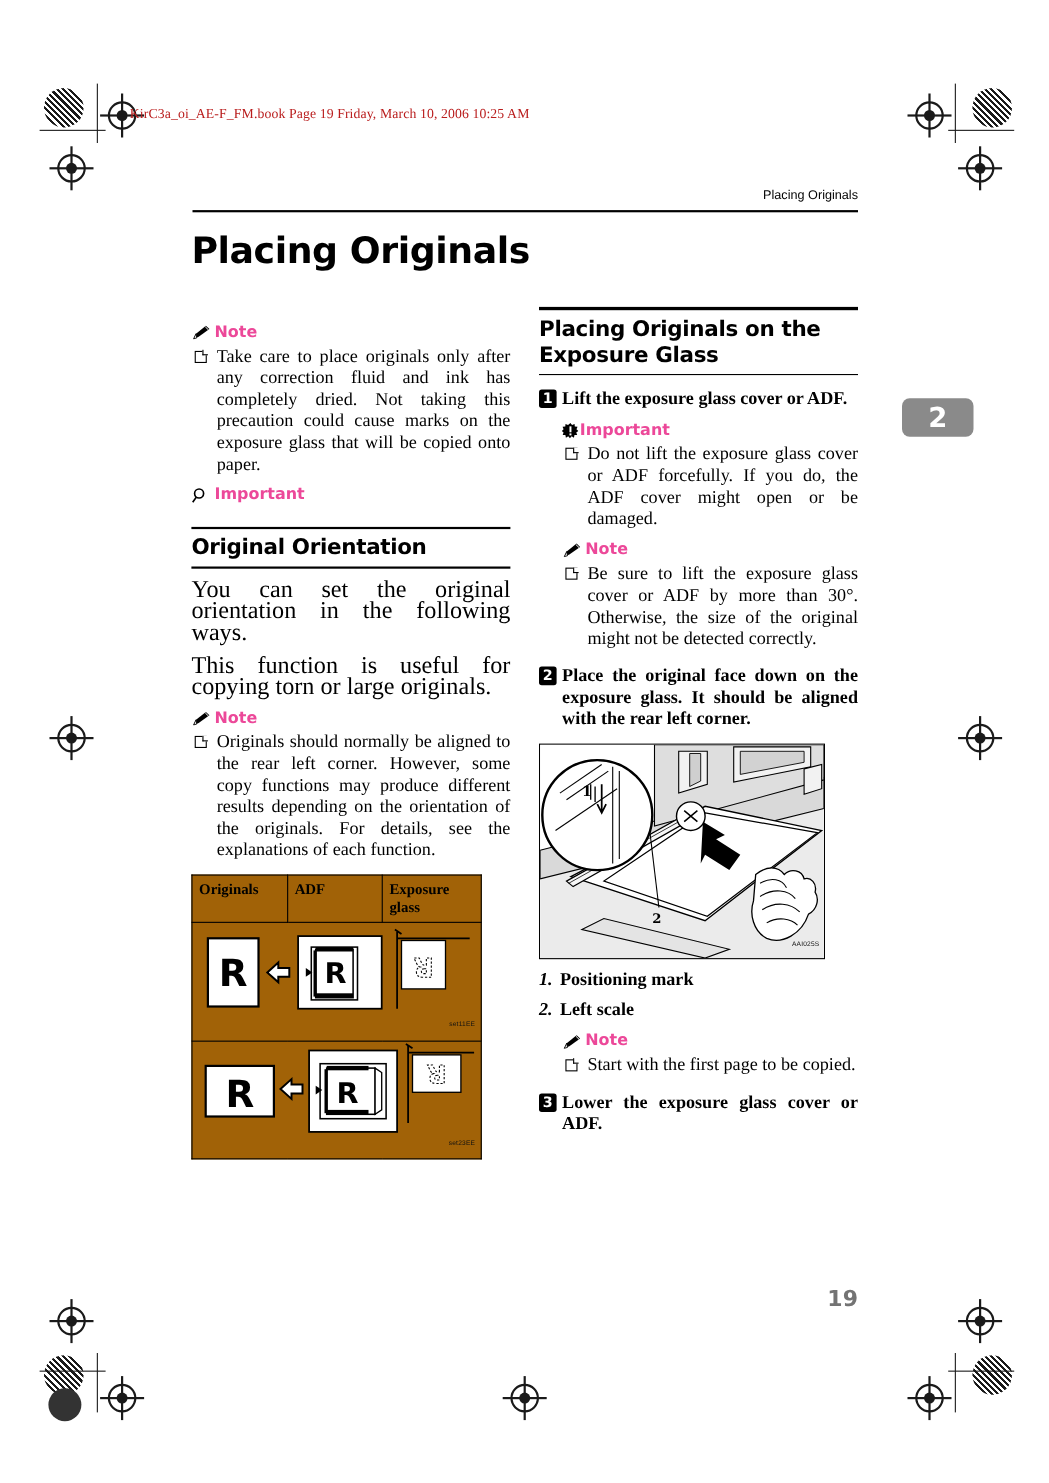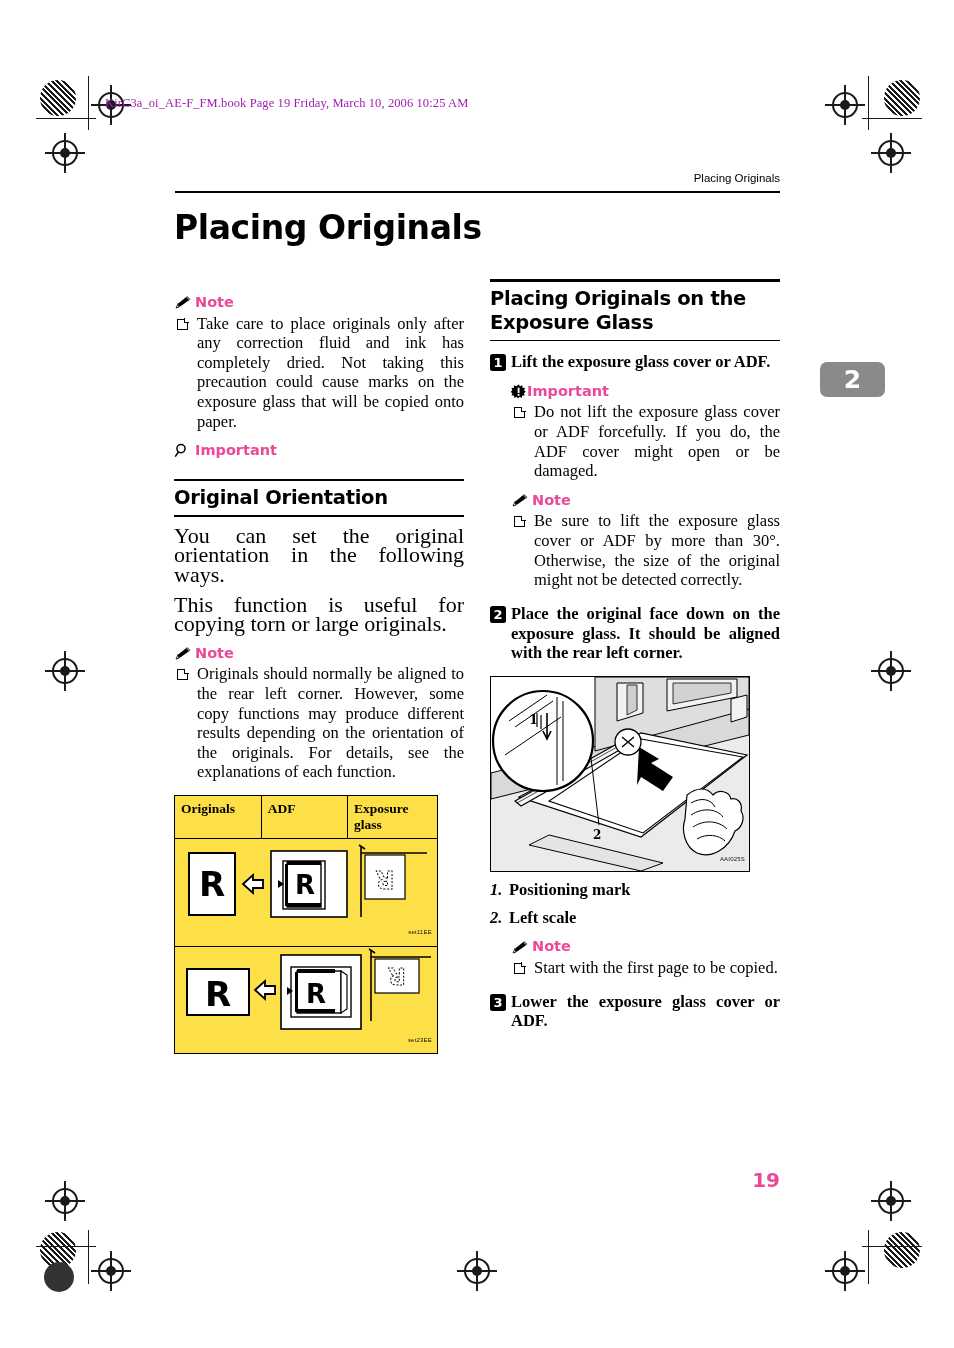--- a/index.html
+++ b/index.html
@@ -59,25 +59,25 @@
   .solid-dot {
     position: absolute;
     width: 30px; height: 30px;
     border-radius: 50%;
     background: #333;
   }
 
   
   .file-header {
     position: absolute;
-    left: 105px;
+    left: 118px;
     top: 96px;
     font-family: "Liberation Serif", serif;
     font-size: 12.5px;
-    color: #a21caf;
+    color: #b91c1c;
     letter-spacing: 0.1px;
     white-space: nowrap;
   }
   .run-head {
     position: absolute;
     left: 175px;
     top: 172px;
     width: 605px;
     text-align: right;
     font-family: "Liberation Sans", sans-serif;
@@ -250,21 +250,21 @@
     font-style: italic;
     font-weight: bold;
   }
 
   
   .orient-table {
     margin-top: 13px;
     width: 262px;
     border: 1.4px solid #000;
     border-collapse: collapse;
-    background: #fde047;
+    background: #a16207;
     padding-left: 37px;
   }
   .orient-table td, .orient-table th {
     border: 1.4px solid #000;
     padding: 0;
   }
   .orient-table th {
     font-family: "Liberation Serif", serif;
     font-weight: bold;
     font-size: 13.5px;
@@ -310,21 +310,21 @@
   
   .page-no {
     position: absolute;
     left: 680px;
     top: 1168px;
     width: 100px;
     text-align: right;
     font-family: "DejaVu Sans", sans-serif;
     font-size: 20px;
     font-weight: bold;
-    color: #ec4899;
+    color: #737373;
   }
 </style>
 </head>
 <body>
 
 <div id="page">
 
   <div class="corner-hatch" style="left:40px; top:80px;"></div>
   <div class="corner-hatch" style="left:884px; top:80px;"></div>
   <div class="corner-hatch" style="left:40px; top:1232px;"></div>

